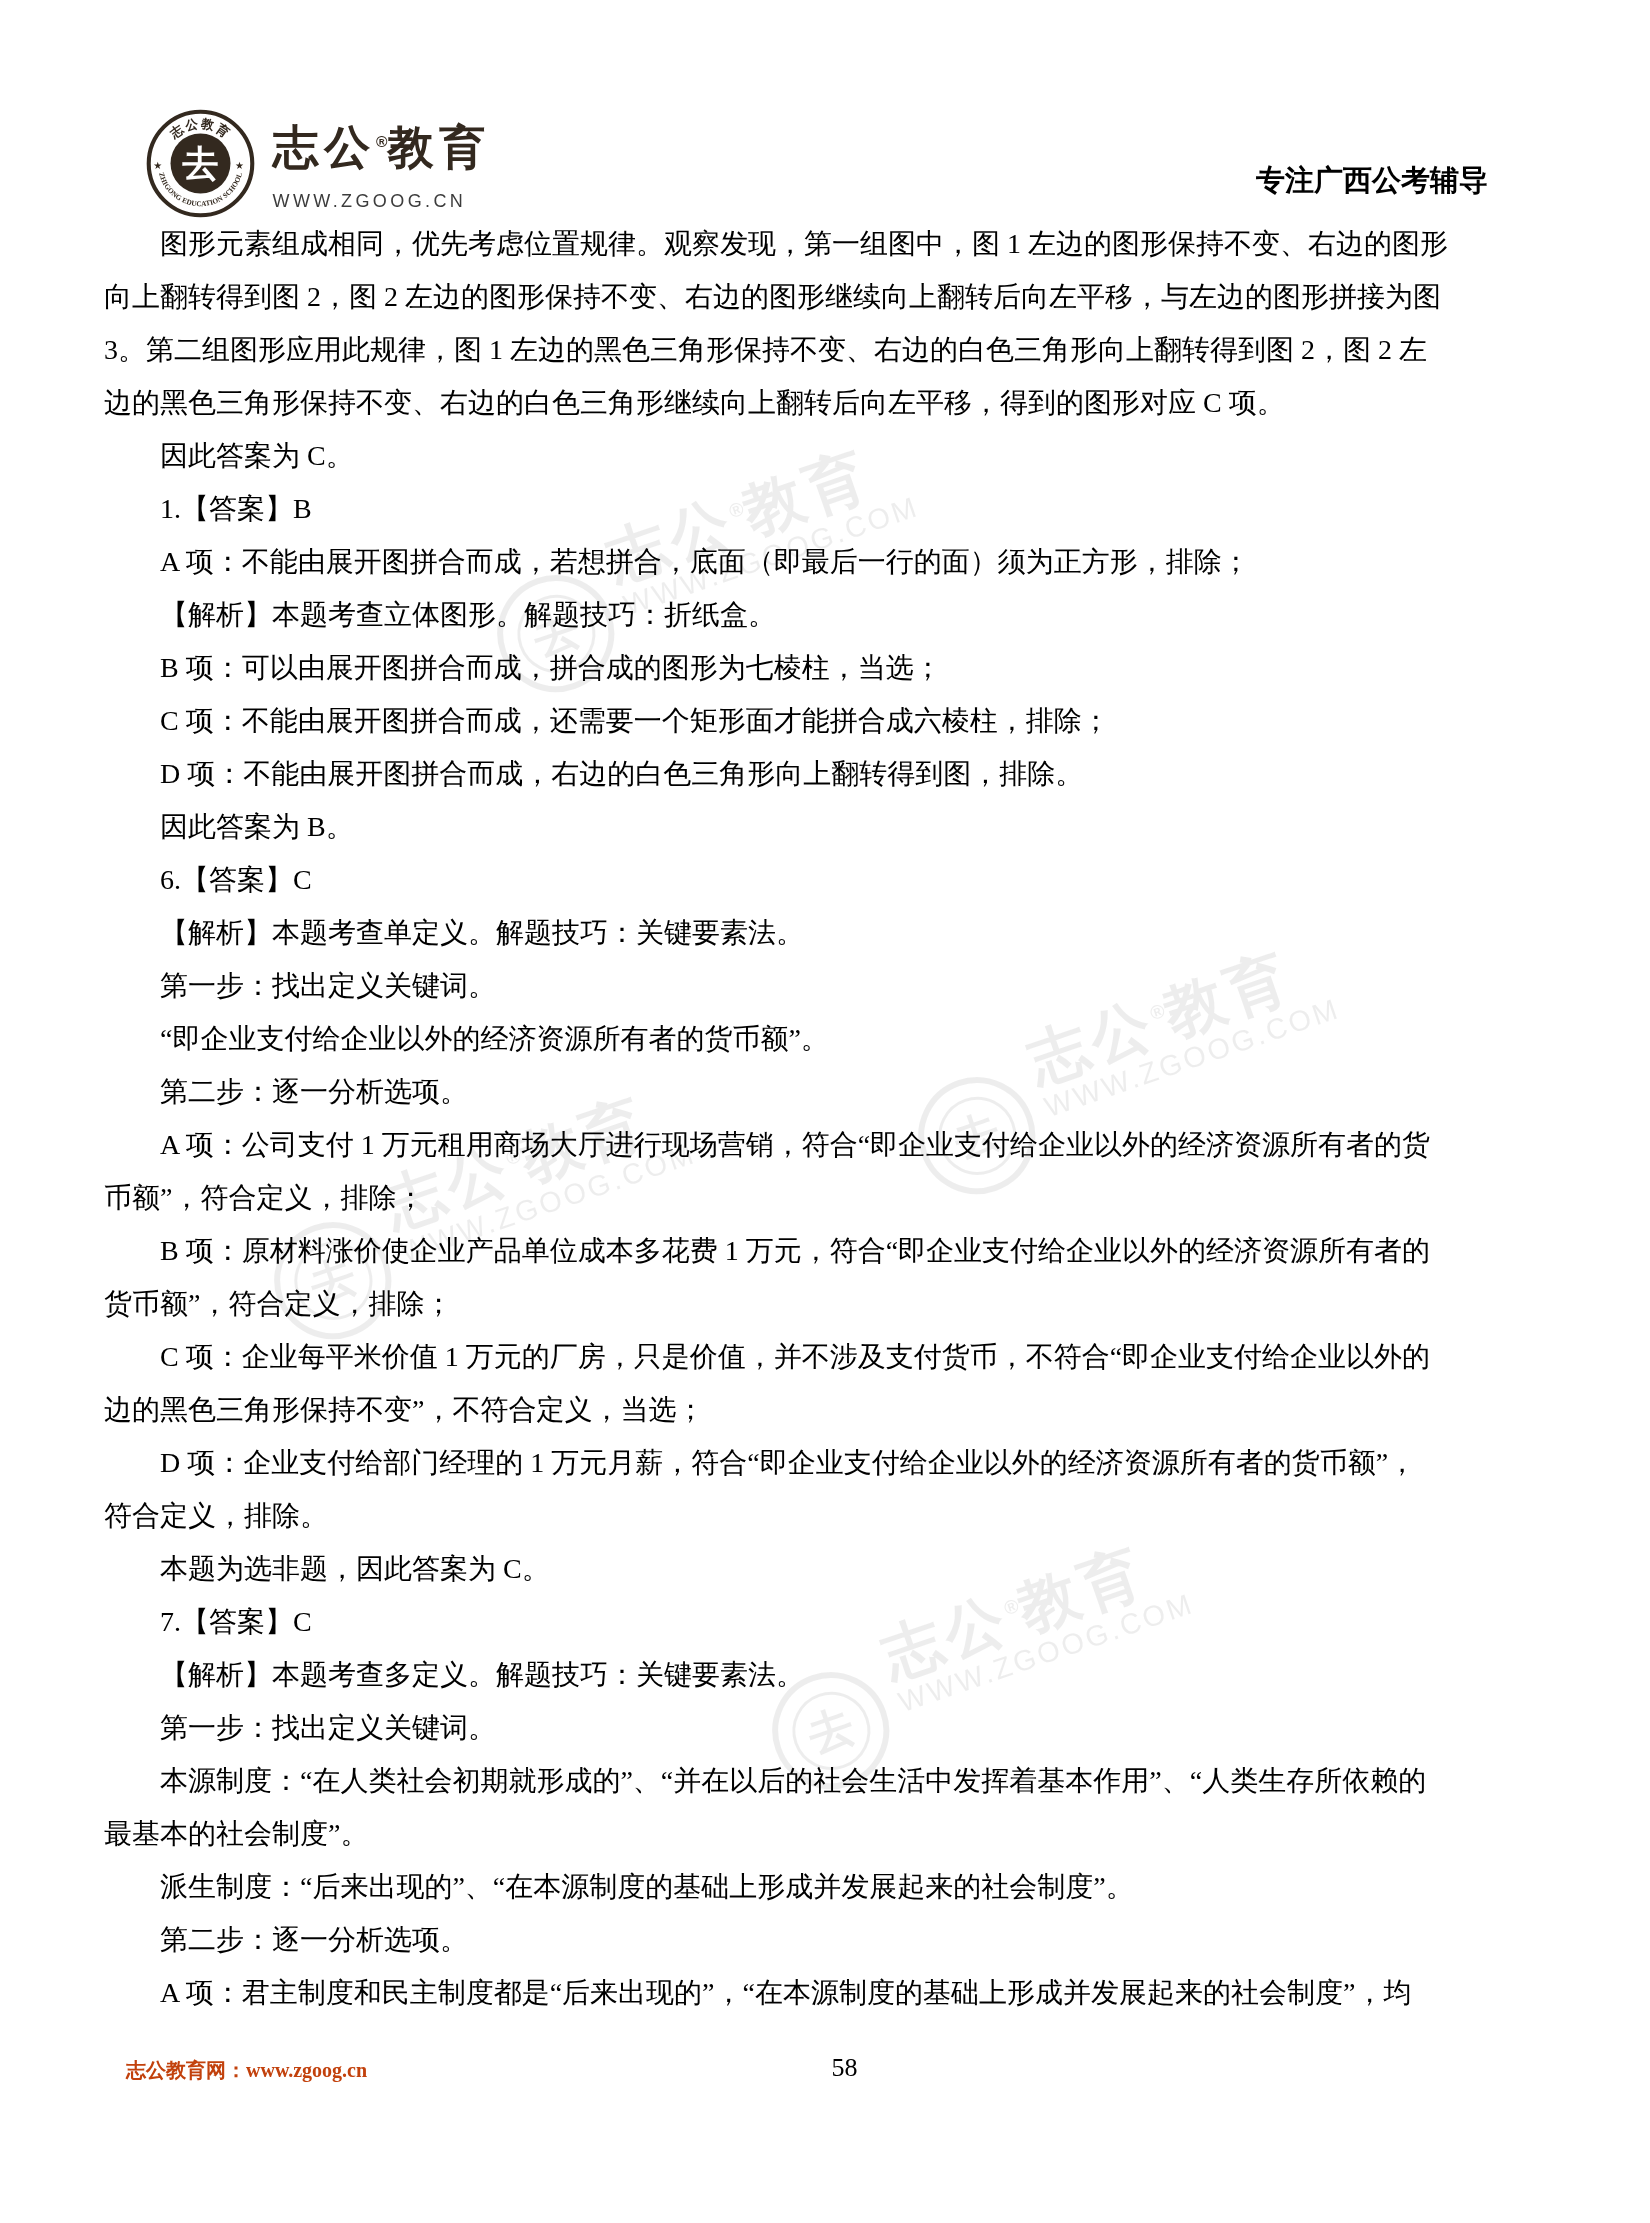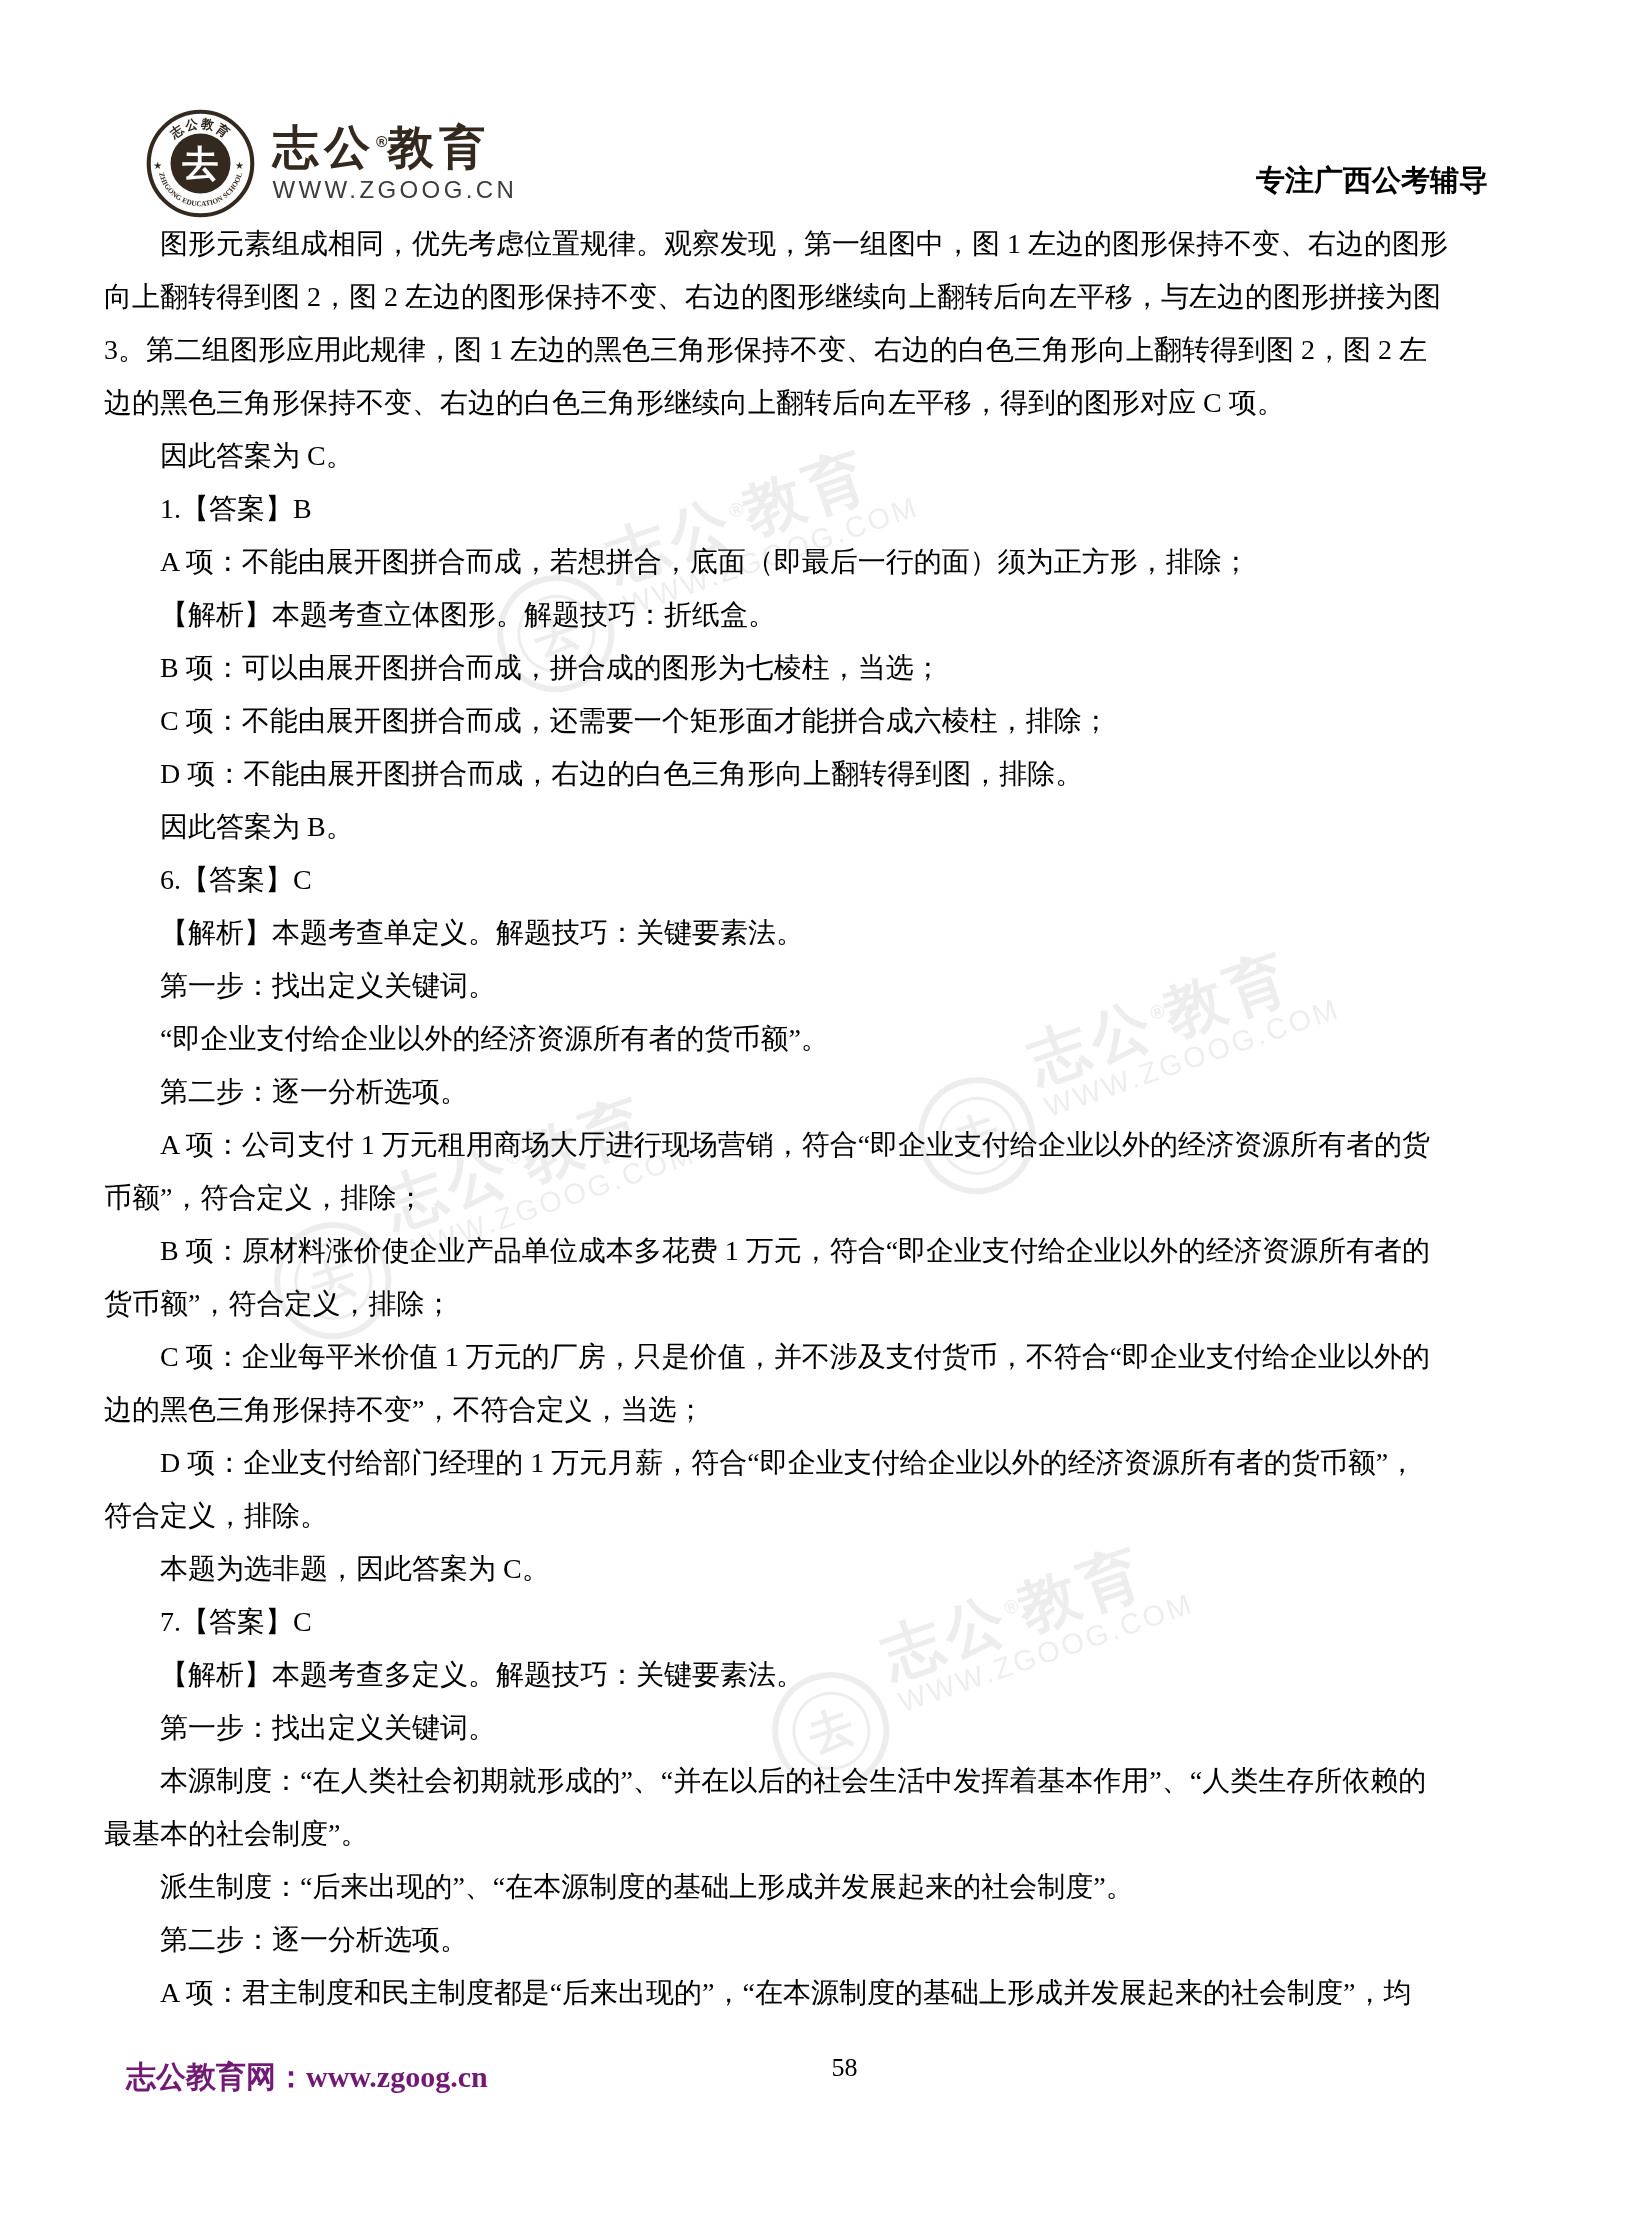--- a/index.html
+++ b/index.html
@@ -17,21 +17,21 @@
   .seal-svg{flex:0 0 auto;}
   .logo-text{margin-left:17.5px;margin-top:9.7px;}
   .brand{
     font-family:"Liberation Sans","DejaVu Sans",sans-serif;
     font-weight:bold;font-size:46px;line-height:46px;
     color:#33291f;letter-spacing:5.8px;white-space:nowrap;
   }
   .brand sup{font-size:15.5px;letter-spacing:0;}
   .brand-url{
     font-family:"Liberation Sans","DejaVu Sans",sans-serif;
-    font-size:24px;line-height:22px;margin-top:9px;
+    font-size:18px;line-height:22px;margin-top:20px;
     color:#3c3c3c;letter-spacing:3.4px;white-space:nowrap;
   }
   .tagline{
     position:absolute;right:163px;top:161px;z-index:2;
     font-family:Liberation Serif, serif;
     font-weight:bold;font-size:29px;color:#000000;white-space:nowrap;
   }
   
   .content{
     position:absolute;left:104px;top:217px;width:1448px;z-index:2;
@@ -59,21 +59,21 @@
   .wm-brand{font-size:60px;font-weight:bold;letter-spacing:4.9px;line-height:1.05;white-space:nowrap;}
   .wm-brand sup{font-size:19.4px;letter-spacing:0;}
   .wm-url{font-size:29px;letter-spacing:2.9px;white-space:nowrap;}
   .wm1{left:477px;top:454px;}
   .wm2{left:898px;top:956px;}
   .wm3{left:254px;top:1101px;}
   .wm4{left:752px;top:1551px;}
   
   .footer-site{
     position:absolute;left:126px;top:2057px;z-index:2;
-    font-weight:bold;font-size:30px;color:#701a75;white-space:nowrap;
+    font-weight:bold;font-size:20px;color:#c2410c;white-space:nowrap;
   }
   .page-number{
     position:absolute;left:0;right:0;top:2053px;z-index:2;
     text-align:center;font-size:26px;color:#000000;padding-left:38px;
   }
 </style>
 </head>
 <body>
 
 <div class="page">

